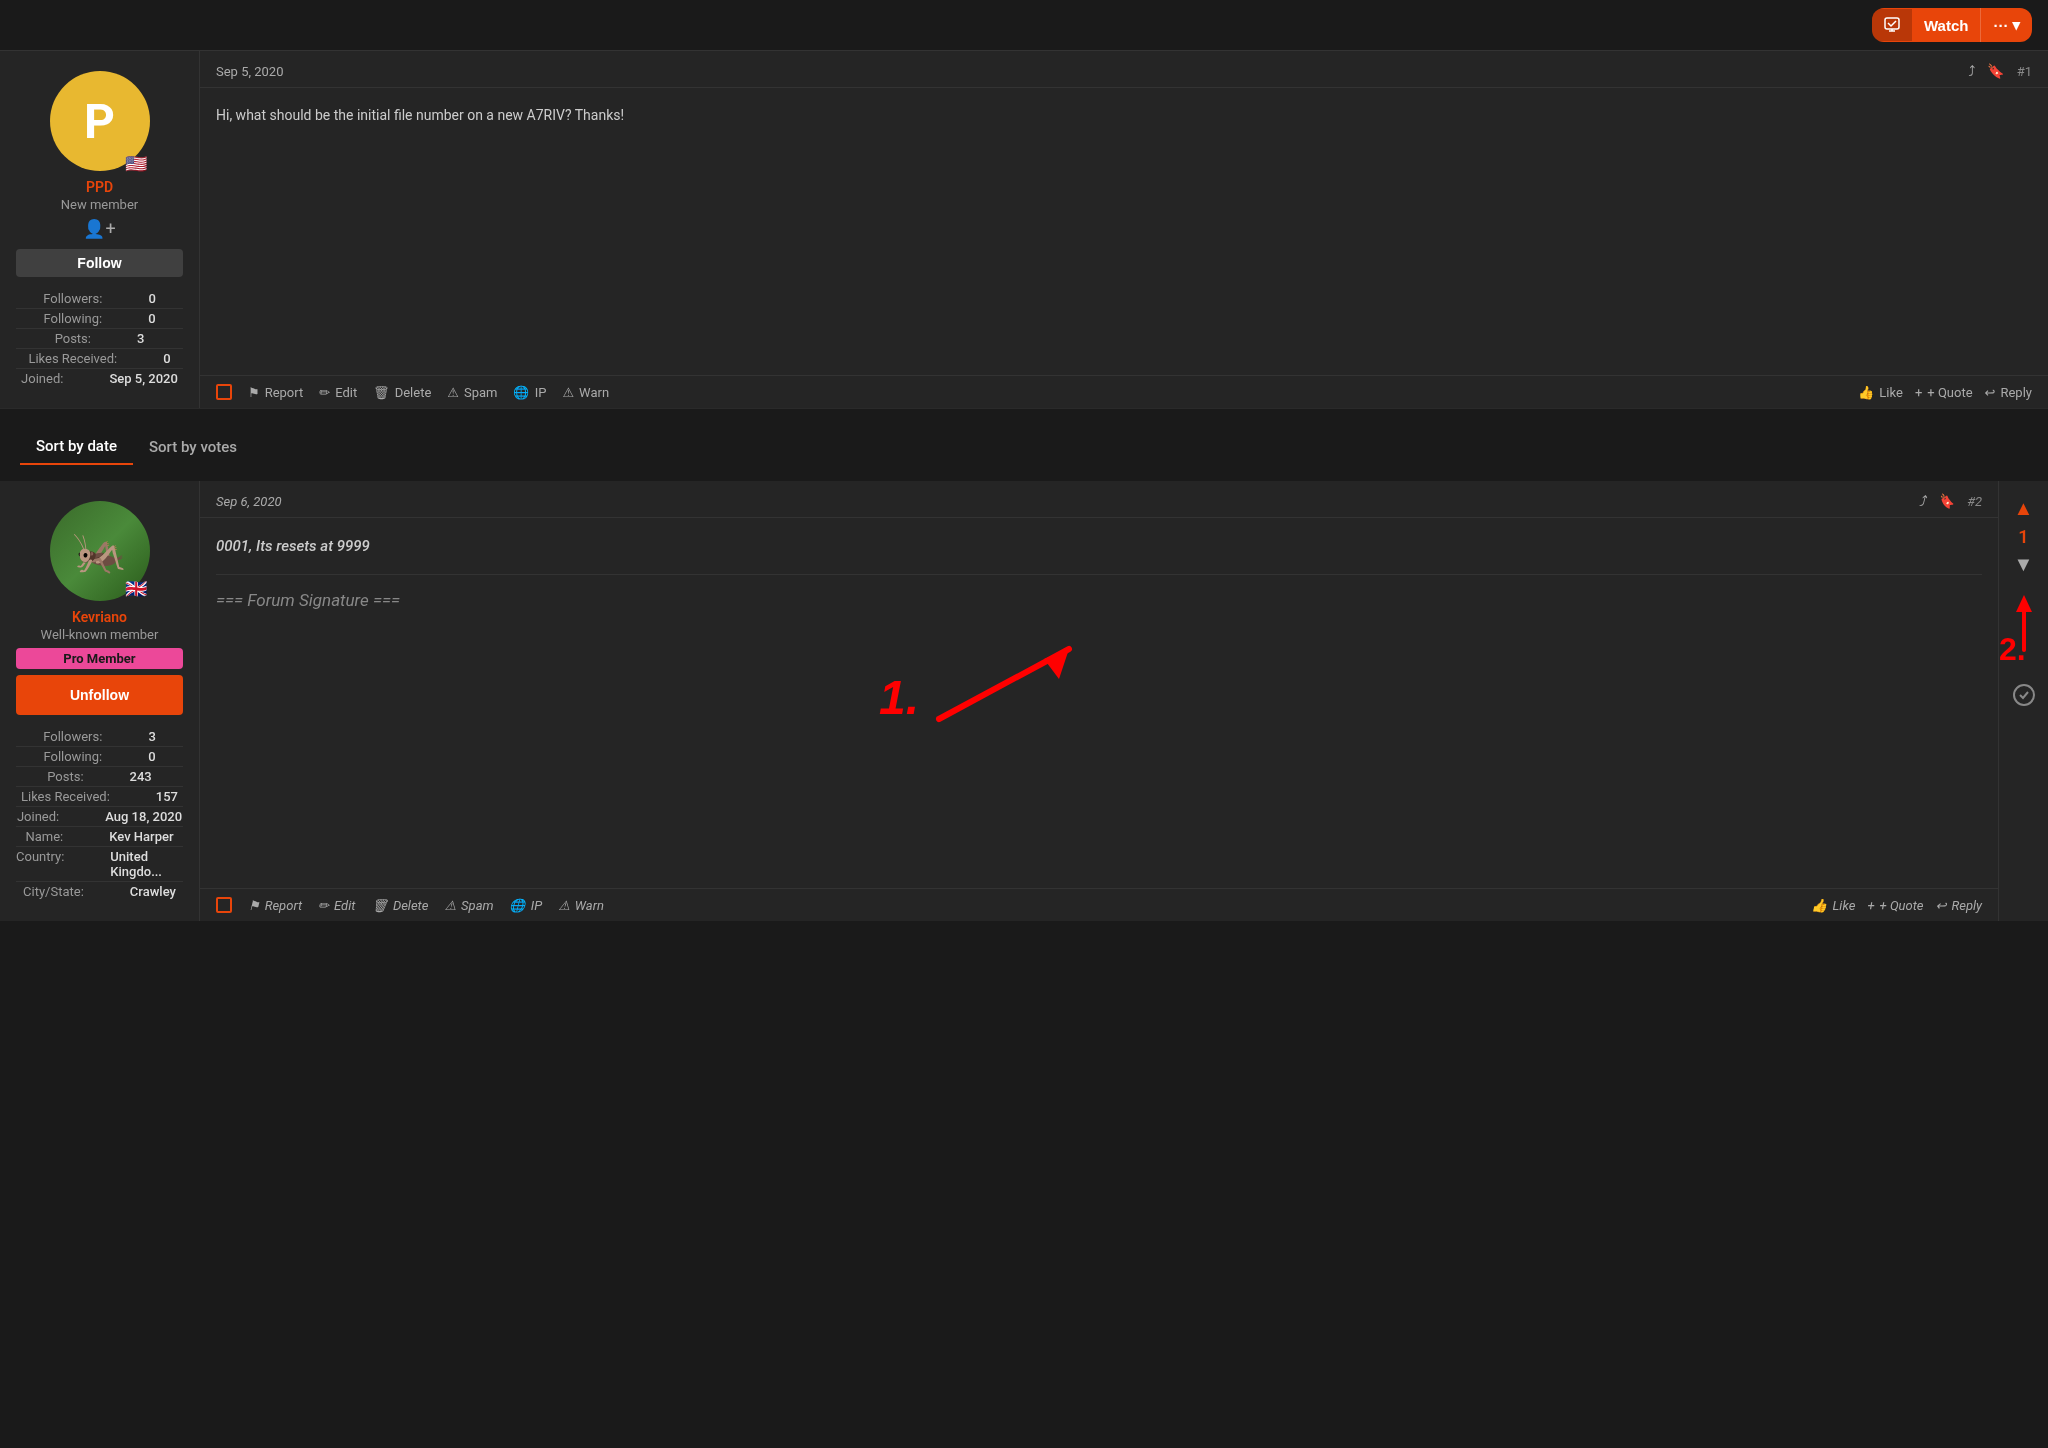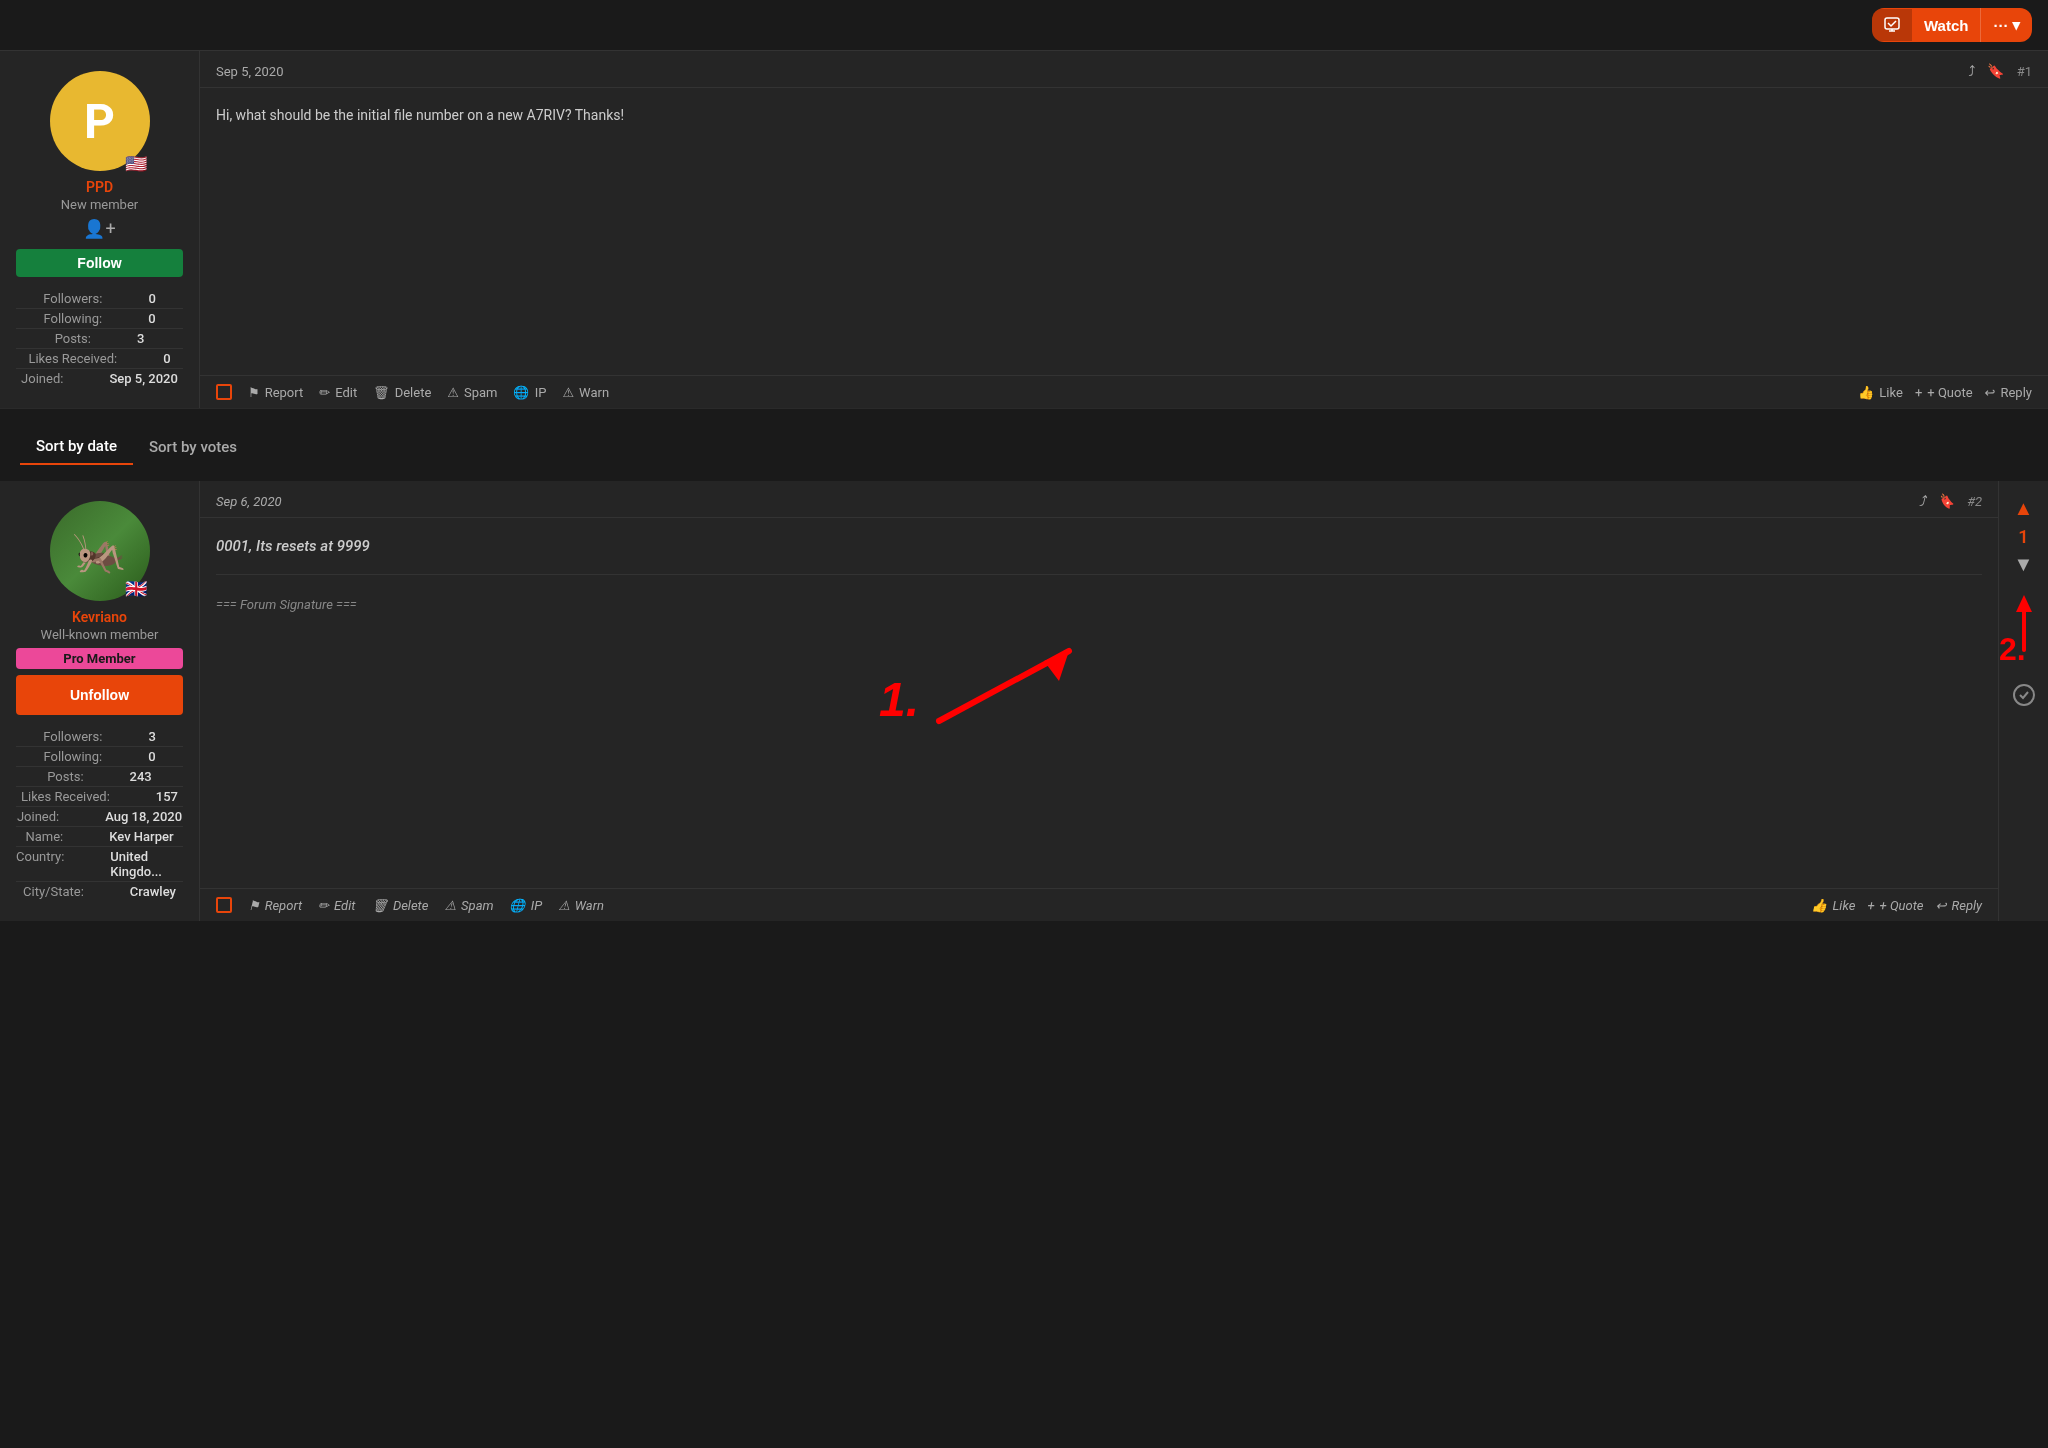--- a/index.html
+++ b/index.html
@@ -110,21 +110,21 @@
       color: #999;
       font-size: 13px;
       margin-bottom: 6px;
     }
     .user-icon {
       color: #aaa;
       font-size: 18px;
       margin-bottom: 10px;
     }
     .follow-btn {
-      background: #15803d;
+      background: #404040;
       color: #fff;
       border: none;
       border-radius: 4px;
       padding: 6px 0;
       width: 100%;
       font-size: 14px;
       font-weight: 600;
       cursor: pointer;
       margin-bottom: 12px;
     }
@@ -199,23 +199,23 @@
     .post-body {
       padding: 16px;
       flex: 1;
       color: #ccc;
       font-size: 14px;
       line-height: 1.6;
     }
 
     .post-signature {
       color: #888;
-      font-size: 13px;
+      font-size: 17px;
       margin-top: 12px;
-      padding-top: 20px;
+      padding-top: 12px;
       border-top: 1px solid #333;
     }
 
     .post-footer {
       display: flex;
       align-items: center;
       justify-content: space-between;
       padding: 8px 16px;
       border-top: 1px solid #333;
     }

